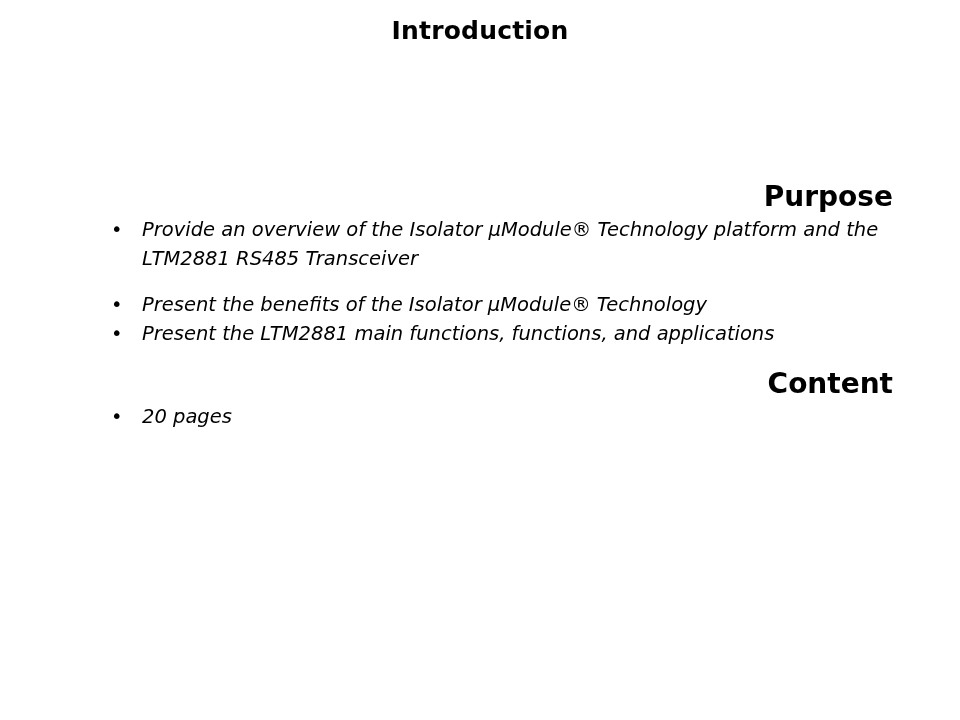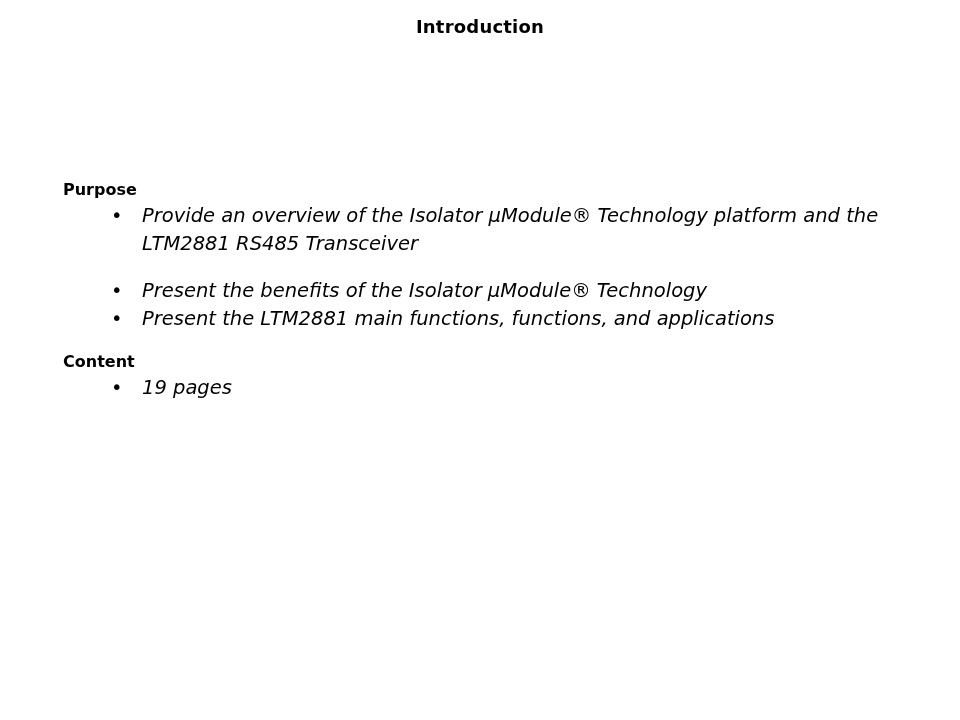--- a/index.html
+++ b/index.html
@@ -19,41 +19,42 @@
     width: 960px;
     height: 720px;
     box-sizing: border-box;
   }
   .slide-title {
     position: absolute;
     top: 16px;
     left: 0;
     width: 960px;
     text-align: center;
-    font-size: 18px;
+    font-size: 25px;
     font-weight: bold;
     letter-spacing: 0.2px;
   }
   .body-block {
     position: absolute;
     top: 180px;
     left: 63px;
     width: 830px;
   }
   .section {
     margin-bottom: 18px;
   }
   .section:last-child {
     margin-bottom: 16px;
   }
   .section-heading {
-    font-size: 16px;
+    font-size: 28px;
     font-weight: bold;
     line-height: 1.22;
     margin: 0 0 2px 0;
+    text-align: right;
   }
   .bullet-list {
     list-style: none;
     margin: 0;
     padding: 0;
   }
   .bullet-item {
     position: relative;
     font-size: 19.5px;
     line-height: 1.47;
@@ -102,19 +103,19 @@
           <span class="bullet-text">Present the LTM2881 main functions, functions, and applications</span>
         </li>
       </ul>
     </div>
 
     <div class="section">
       <div class="section-heading">Content</div>
       <ul class="bullet-list">
         <li class="bullet-item">
           <span class="bullet-mark">•</span>
-          <span class="bullet-text">19 pages</span>
+          <span class="bullet-text">20 pages</span>
         </li>
       </ul>
     </div>
 
   </div>
 </div>
 
 </body></html>

